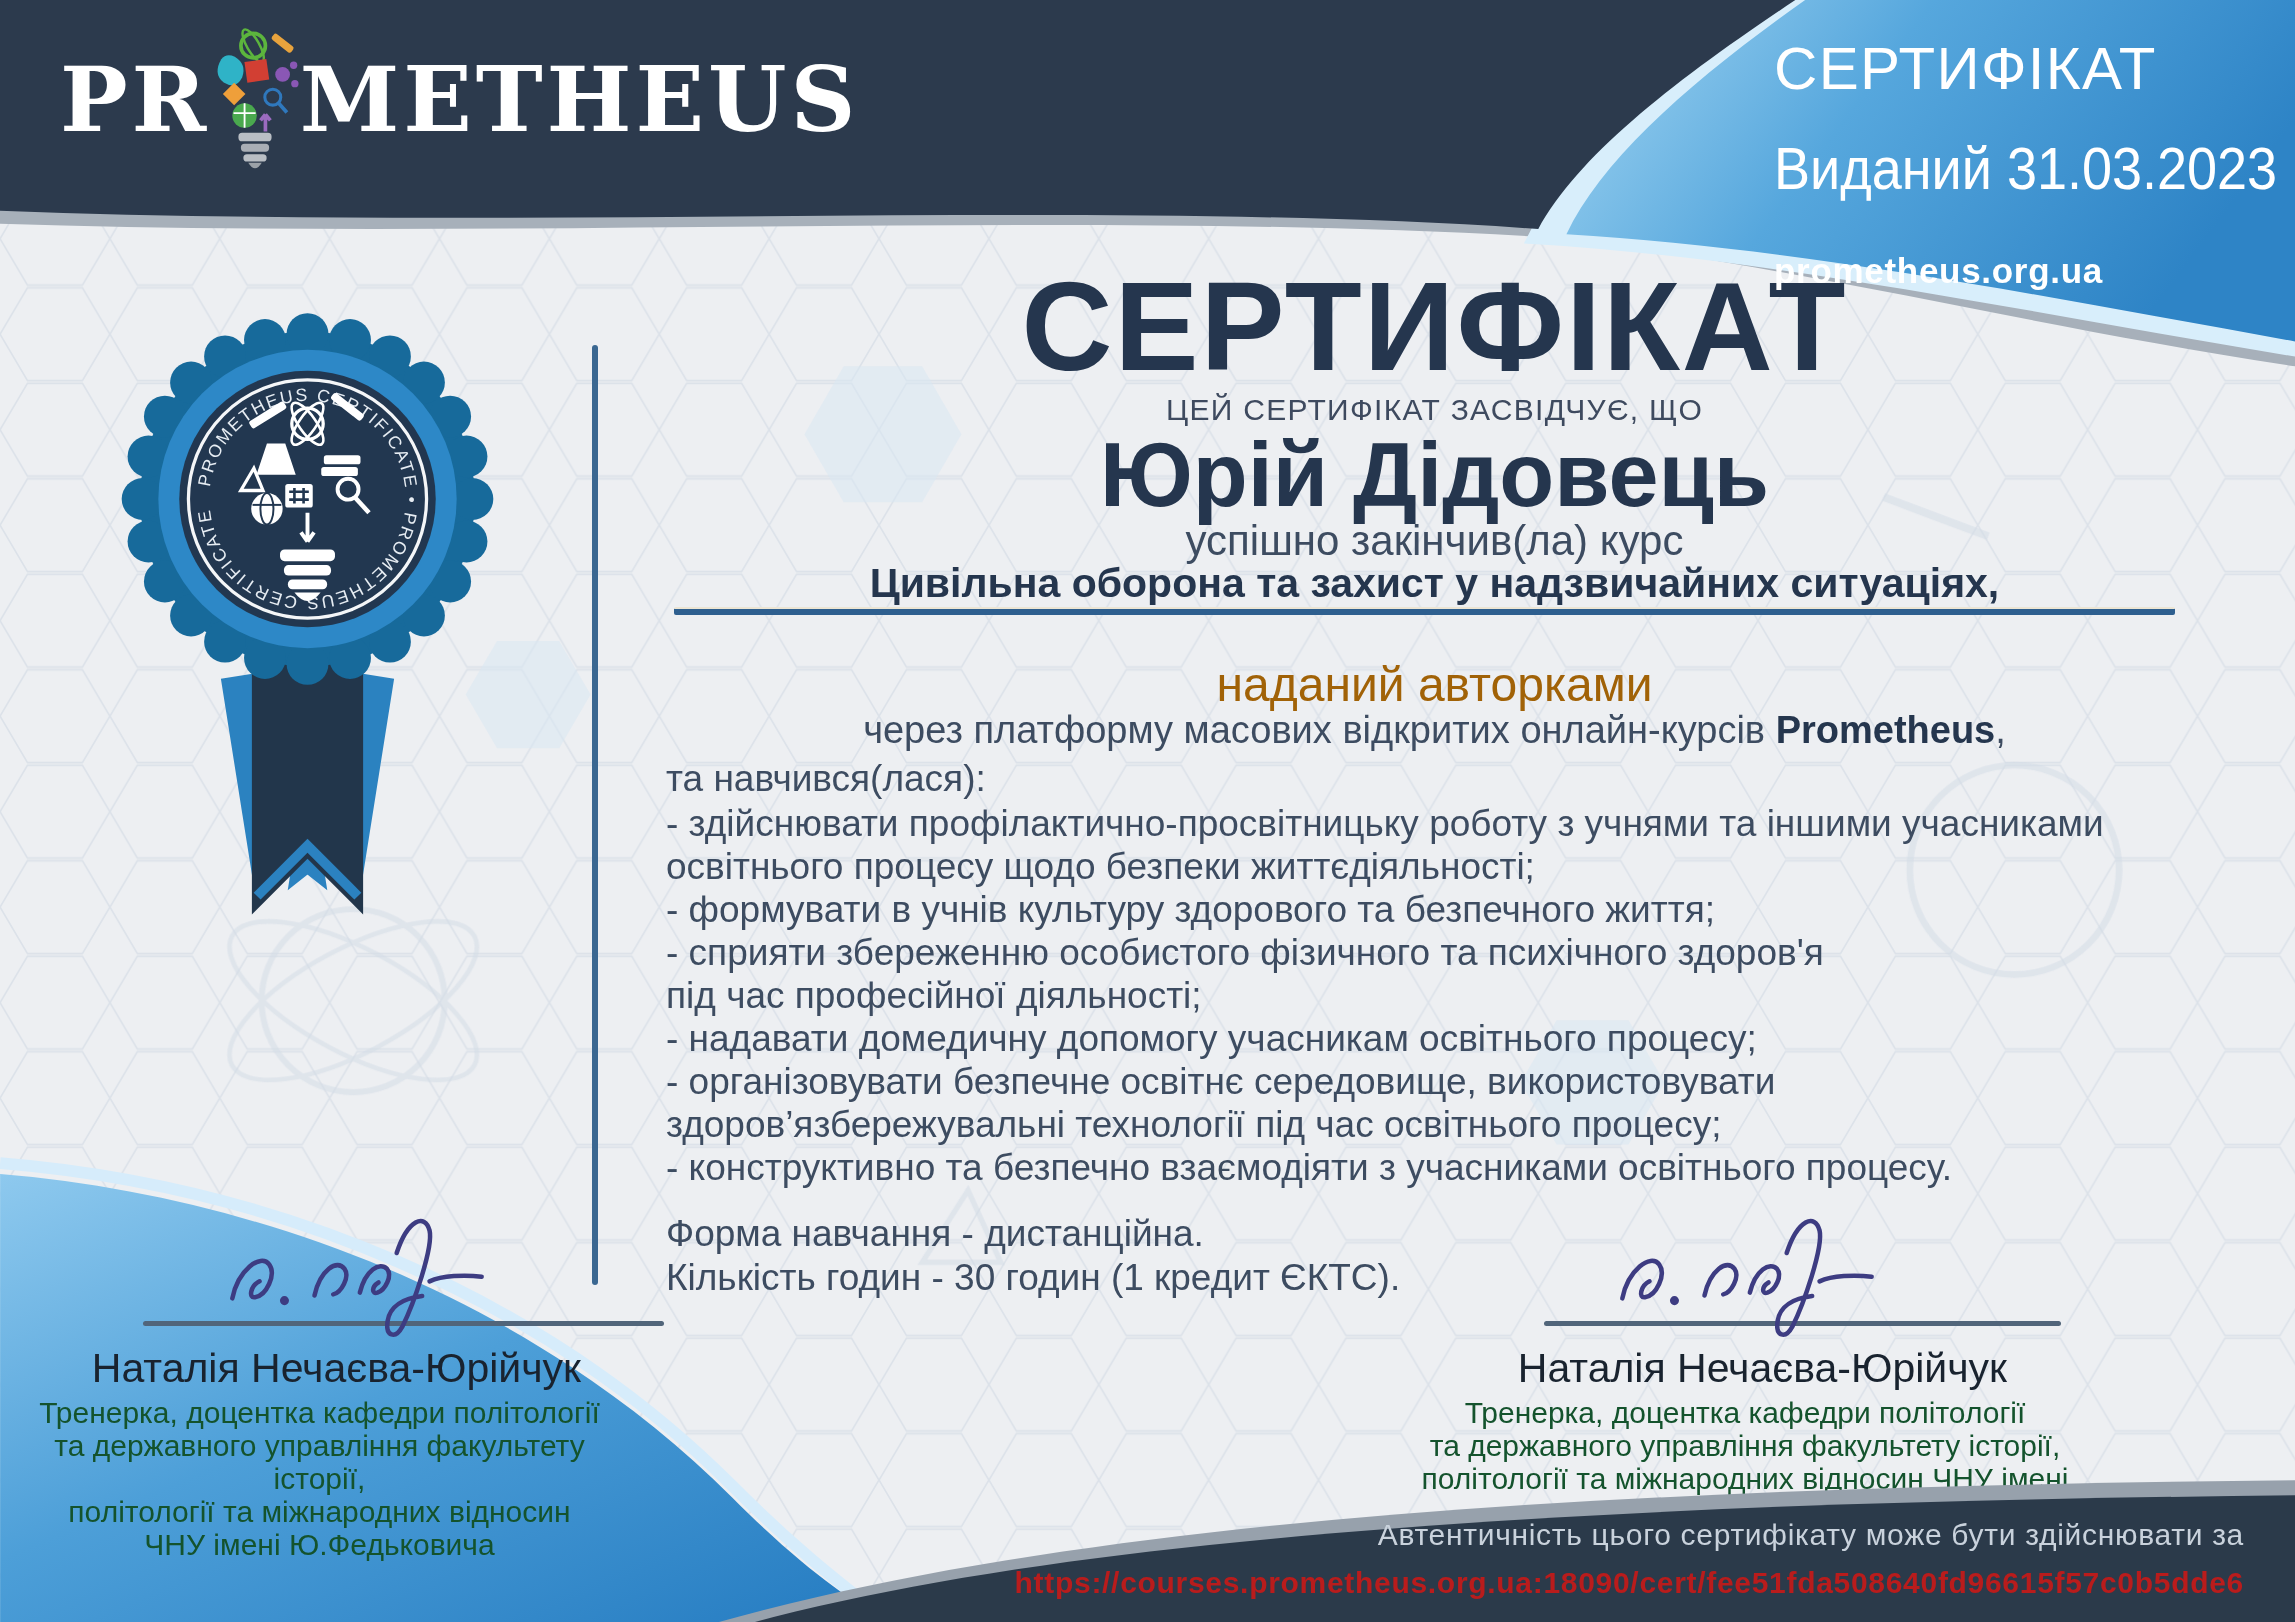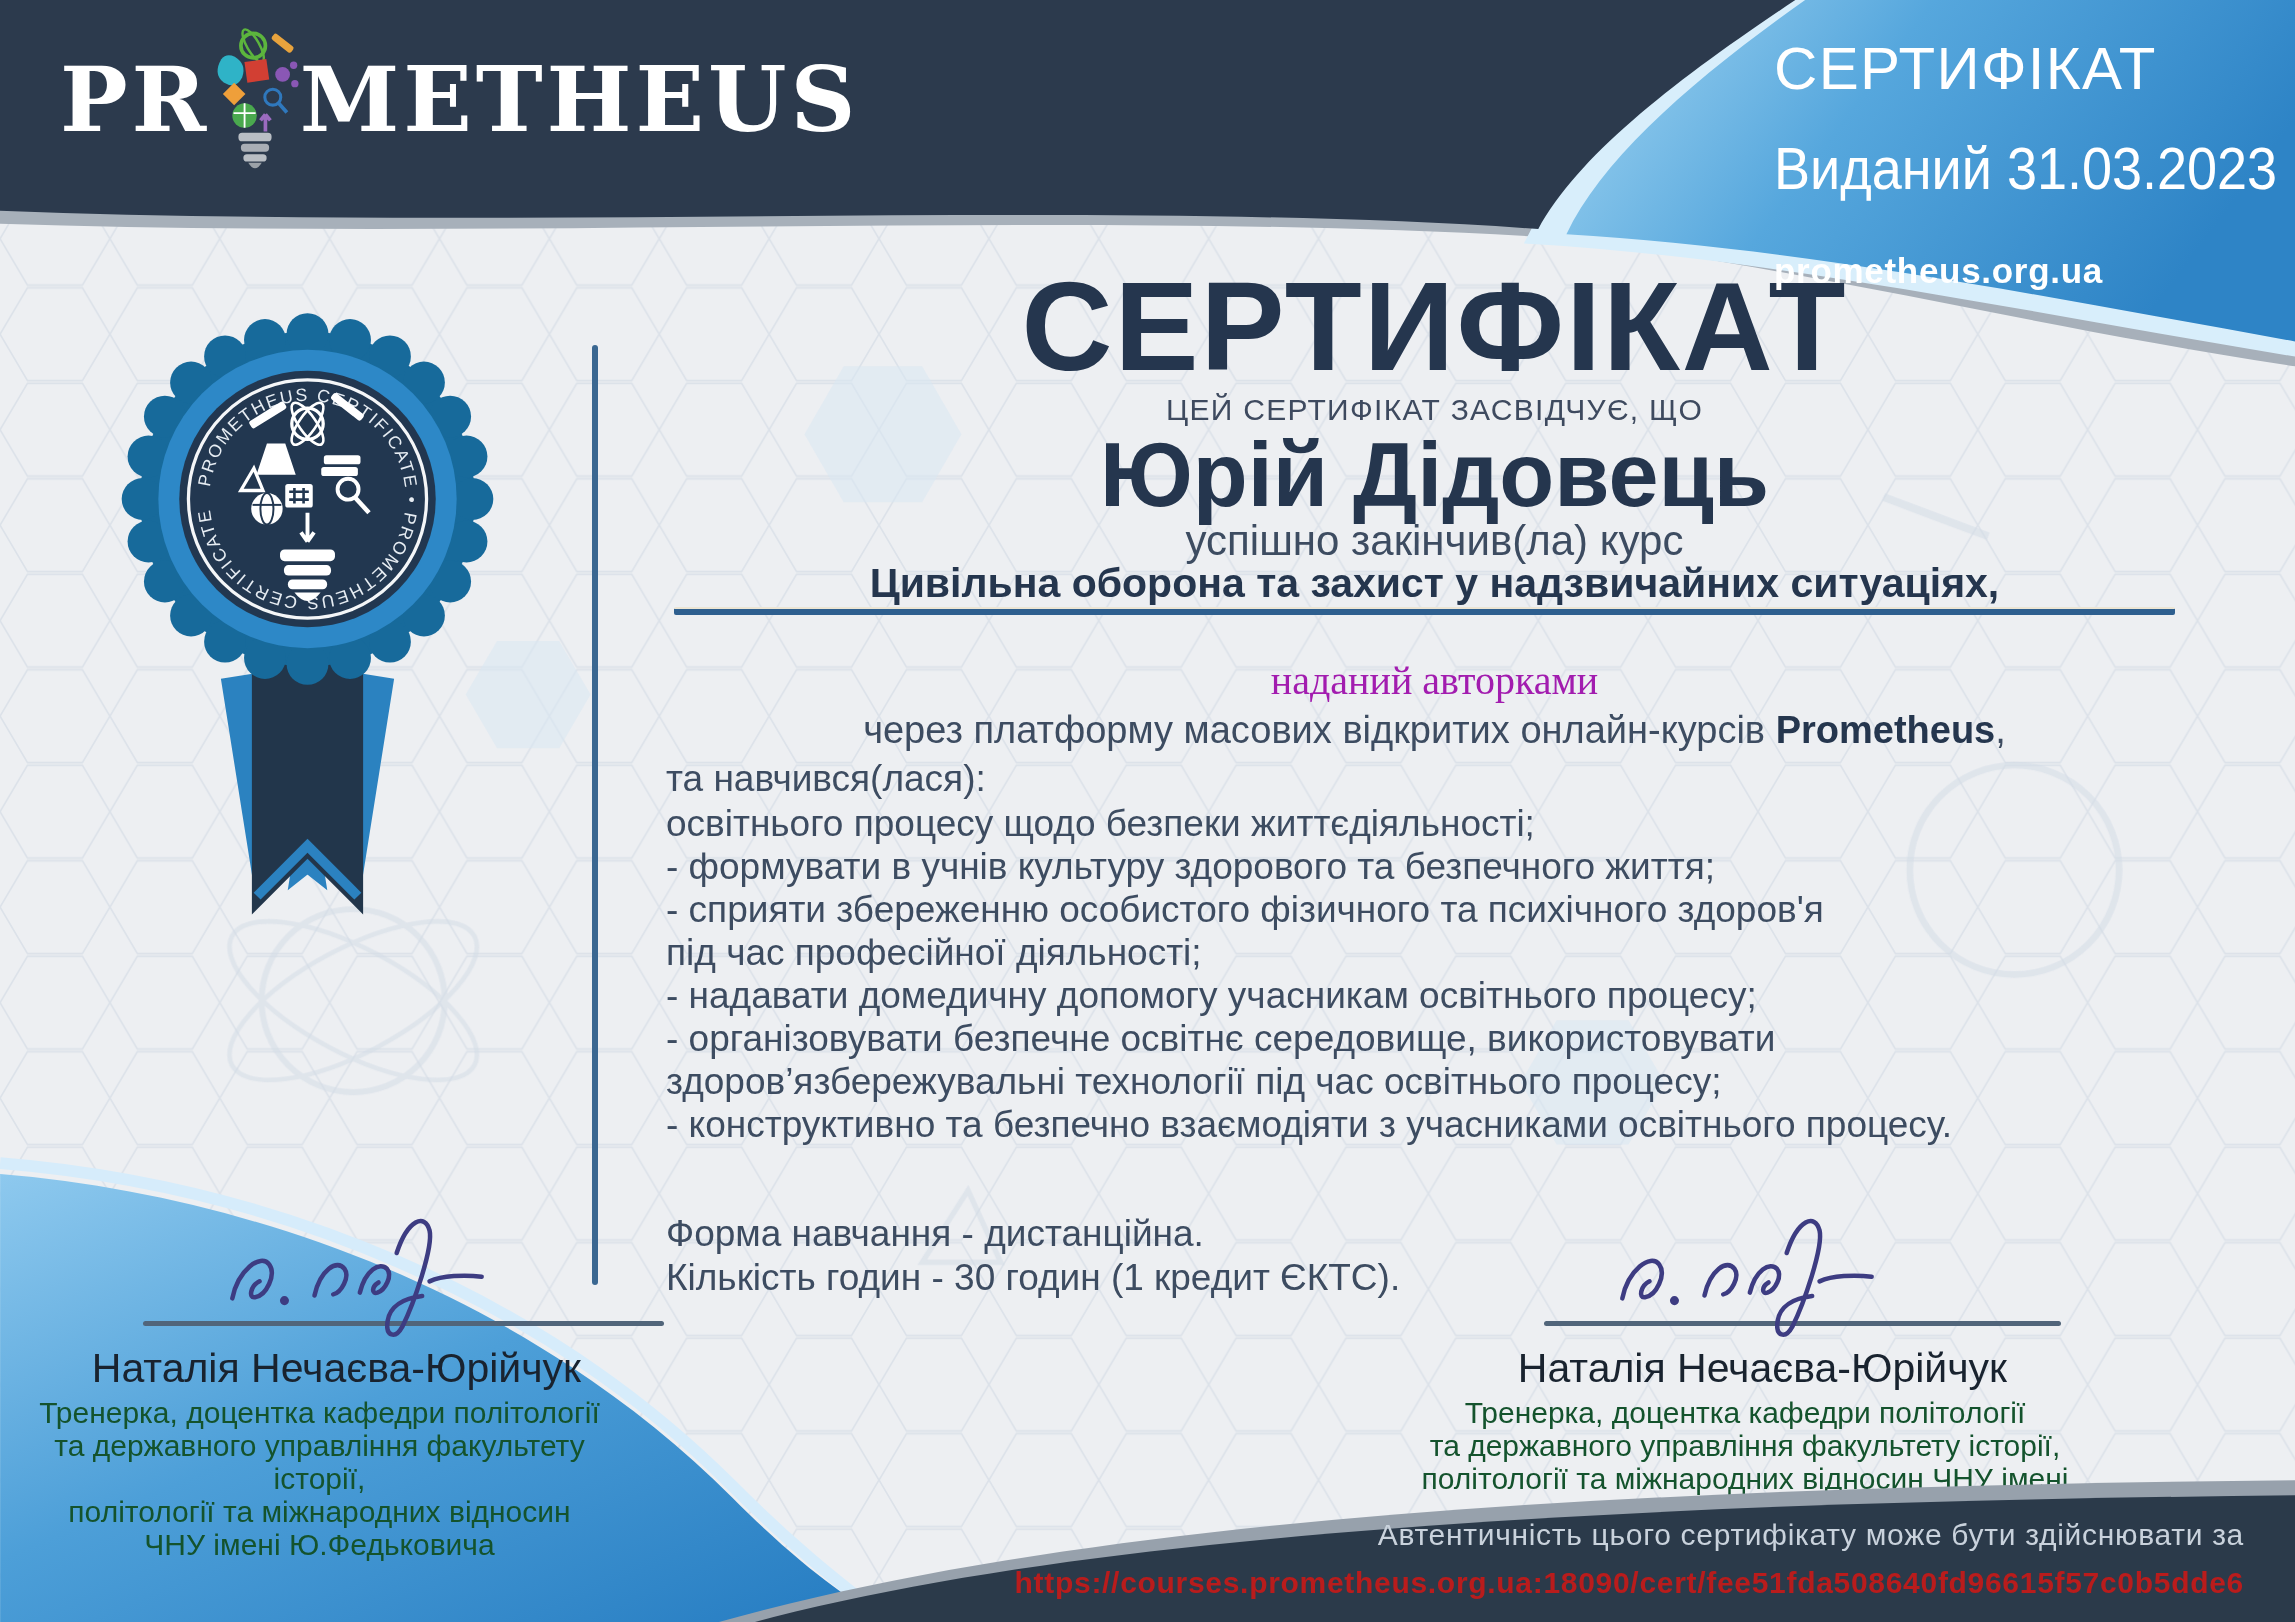--- a/index.html
+++ b/index.html
@@ -26,21 +26,21 @@
   .hdr-issued{font-size:60px;font-weight:400;margin-top:31px;transform:scaleX(.9);transform-origin:left;white-space:nowrap;}
   .hdr-site{font-size:35px;font-weight:700;margin-top:48px;letter-spacing:0.7px;}
 
   
   .center-col{position:absolute;left:597px;width:1675px;text-align:center;z-index:20;}
   .page-title{top:254px;font-size:126px;font-weight:700;letter-spacing:2px;color:#25364e;}
   .attest{top:393px;font-size:30px;letter-spacing:1.3px;color:#3e4a5f;}
   .student{top:424px;font-size:90px;font-weight:700;color:#25364e;text-align:center;}
   .completed{top:517px;font-size:42px;color:#3d4c61;}
   .course{top:560px;font-size:41px;font-weight:700;color:#25364e;}
-  .provided{top:657px;font-size:40px;color:#a21caf;font-family:Liberation Serif, serif;}
+  .provided{top:657px;font-size:48px;color:#a16207;}
   .platform{top:709px;font-size:38px;color:#3d4c61;}
   .platform b{color:#25364e;}
 
   .hrule{
     position:absolute;left:674px;top:607px;width:1501px;height:5.9px;
     background:#2e5f8f;border-top:2px solid #ece5d4;border-radius:2px;z-index:20;
   }
   .vrule{
     position:absolute;left:592px;top:345px;width:5.9px;height:940px;
     background:#3a6791;border-radius:3.3px;z-index:20;
@@ -243,20 +243,21 @@
 <div class="center-col student abs">Юрій Дідовець</div>
 <div class="center-col completed abs">успішно закінчив(ла) курс</div>
 <div class="center-col course abs">Цивільна оборона та захист у надзвичайних ситуаціях,</div>
 <div class="center-col provided abs">наданий авторками</div>
 <div class="center-col platform abs">
   <span>через платформу масових відкритих онлайн-курсів </span><b>Prometheus</b><span>,</span>
 </div>
 
 <div class="left-col learned abs">та навчився(лася):</div>
 <div class="left-col skills abs">
+    <div>- здійснювати профілактично-просвітницьку роботу з учнями та іншими учасниками</div>
     <div>освітнього процесу щодо безпеки життєдіяльності;</div>
     <div>- формувати в учнів культуру здорового та безпечного життя;</div>
     <div>- сприяти збереженню особистого фізичного та психічного здоров'я</div>
     <div>під час професійної діяльності;</div>
     <div>- надавати домедичну допомогу учасникам освітнього процесу;</div>
     <div>- організовувати безпечне освітнє середовище, використовувати</div>
     <div>здоров’язбережувальні технології під час освітнього процесу;</div>
     <div>- конструктивно та безпечно взаємодіяти з учасниками освітнього процесу.</div>
   </div>
 <div class="left-col form-line abs">Форма навчання - дистанційна.</div>

